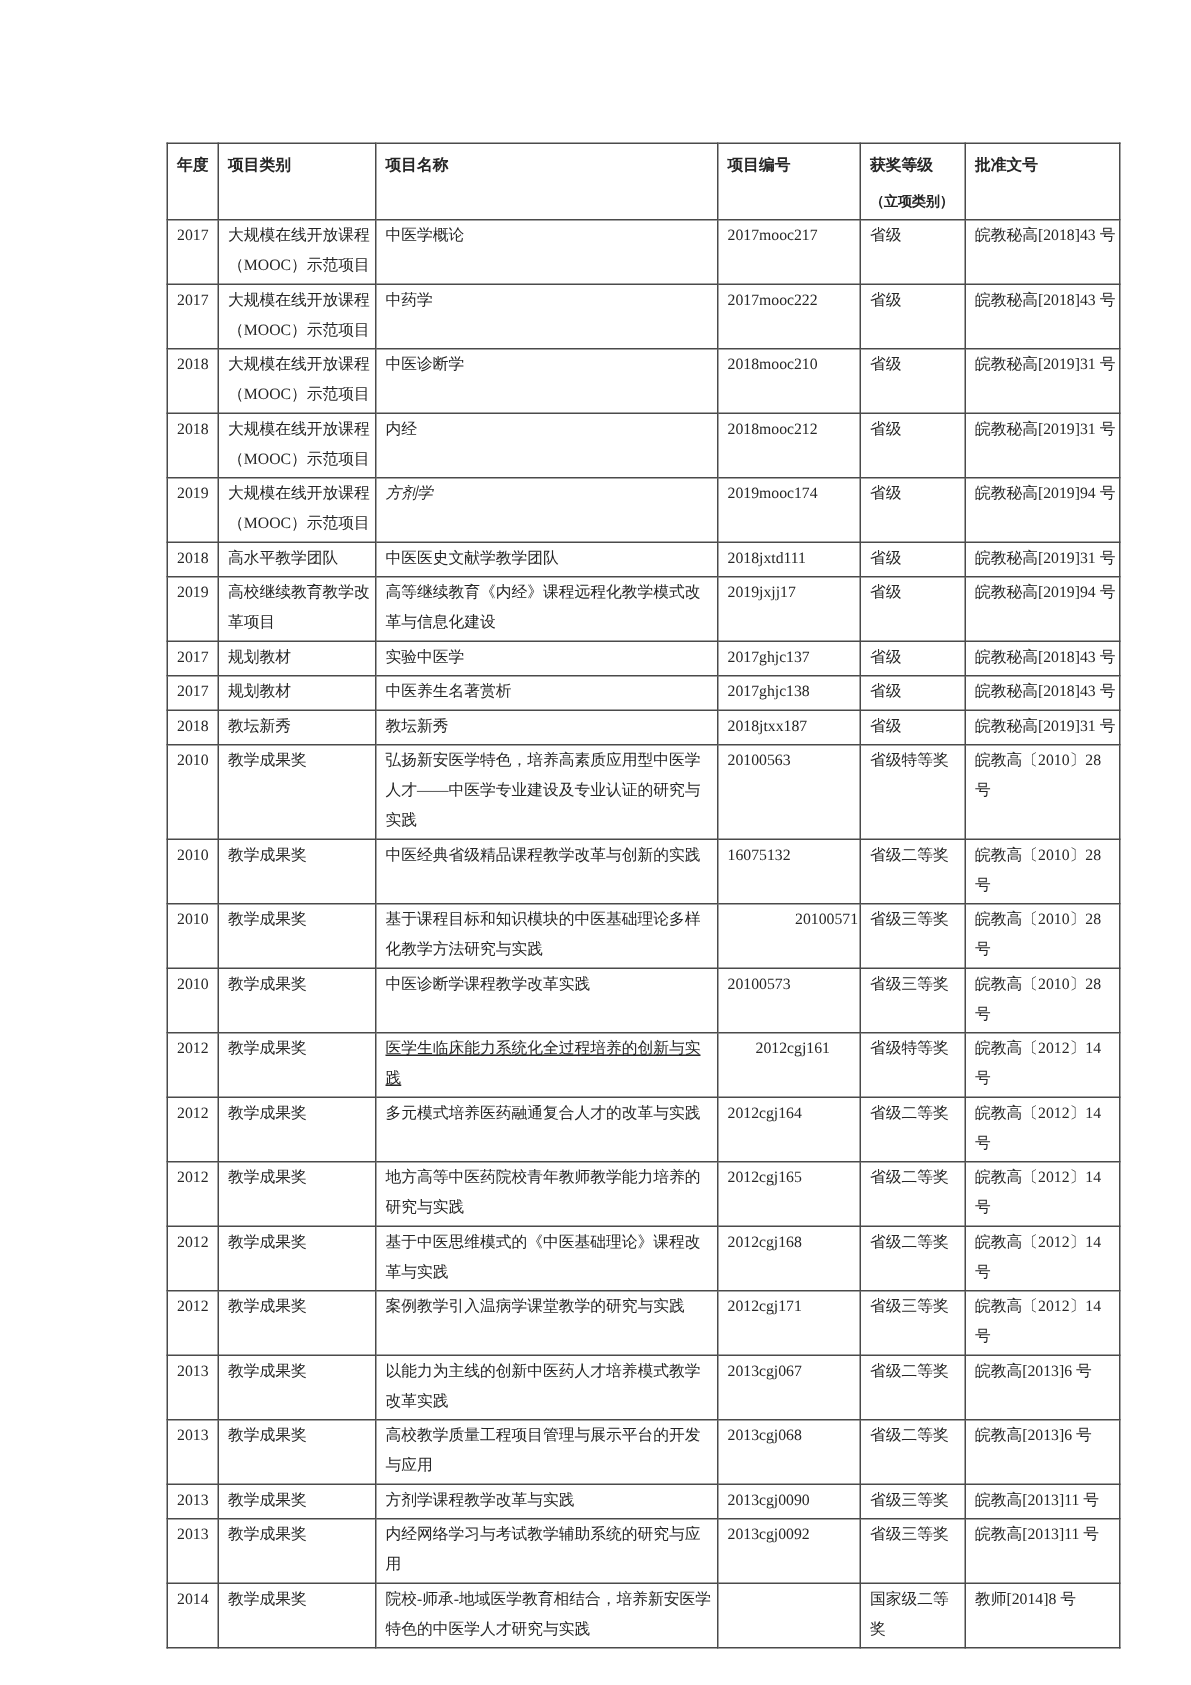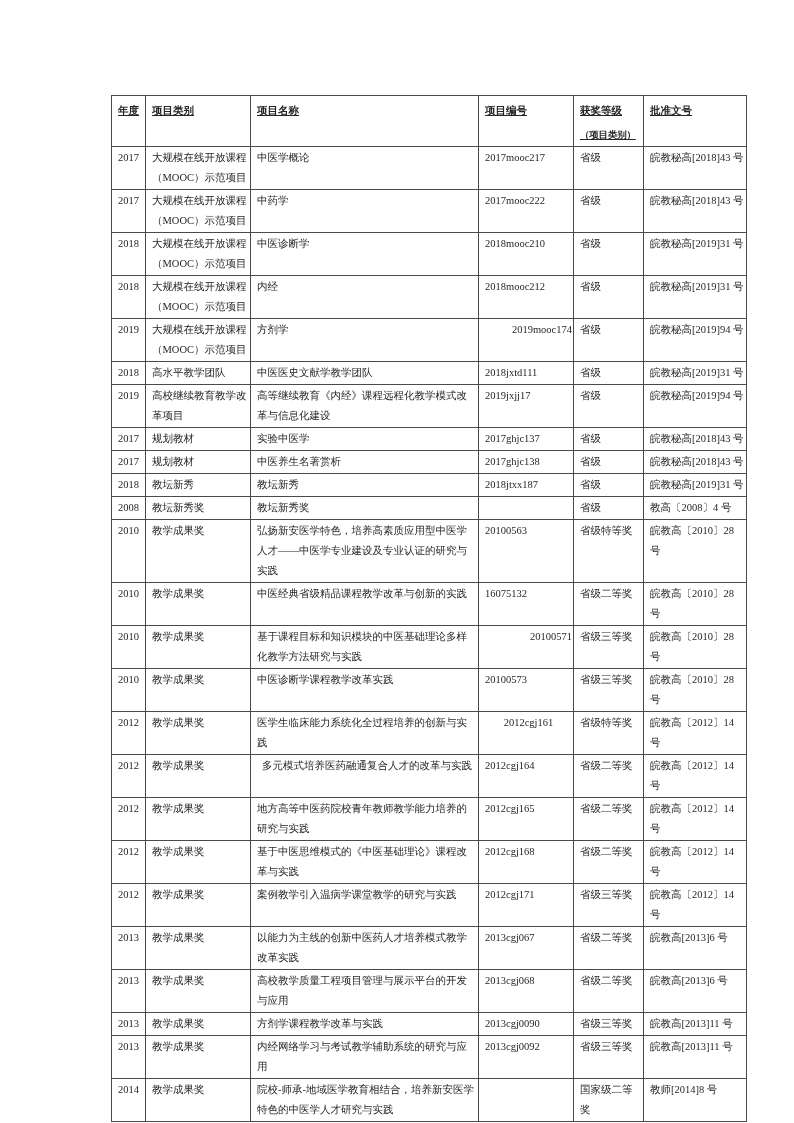--- a/index.html
+++ b/index.html
@@ -32,21 +32,20 @@
     padding: 1px 1px 1px 6px;
     text-align: left;
     font-weight: normal;
     word-break: break-all;
     overflow: hidden;
   }
   .projects thead th {
     font-weight: bold;
     height: 44px;
     padding-top: 5px;
-    text-decoration: underline;
   }
   .h-year, .c-year {
     text-align: center;
     padding-left: 1px;
   }
   .h-level { text-align: center; padding-left: 2px; padding-right: 2px; }
   .h-level .sub {
     display: block;
     font-size: 9.5px;
     margin-top: 4px;
@@ -82,21 +81,21 @@
       <col style="width:103px">
     </colgroup>
     <thead>
       <tr>
         <th class="h-year" style="border-color: rgb(74, 74, 74);">年度</th>
         <th style="border-color: rgb(74, 74, 74);">项目类别</th>
         <th style="border-color: rgb(74, 74, 74);">项目名称</th>
         <th style="border-color: rgb(74, 74, 74);">项目编号</th>
         <th class="h-level" style="border-color: rgb(74, 74, 74);">
           <span>获奖等级</span>
-          <span class="sub">（项目类别）</span>
+          <span class="sub">（立项类别）</span>
         </th>
         <th style="border-color: rgb(74, 74, 74);">批准文号</th>
       </tr>
     </thead>
     <tbody id="rows-body">
   <tr>
     <td class="c-year" style="border-color: rgb(74, 74, 74);">2017</td>
     <td class="c-cat" style="border-color: rgb(74, 74, 74);">大规模在线开放课程（MOOC）示范项目</td>
     <td class="c-name" style="border-color: rgb(74, 74, 74);">中医学概论</td>
     <td class="c-num" style="border-color: rgb(74, 74, 74);">2017mooc217</td>
@@ -127,22 +126,22 @@
     <td class="c-cat" style="border-color: rgb(74, 74, 74);">大规模在线开放课程（MOOC）示范项目</td>
     <td class="c-name" style="border-color: rgb(74, 74, 74);">内经</td>
     <td class="c-num" style="border-color: rgb(74, 74, 74);">2018mooc212</td>
     <td class="c-level" style="border-color: rgb(74, 74, 74);">省级</td>
     <td class="c-appr" style="border-color: rgb(74, 74, 74);">皖教秘高[2019]31 号</td>
   </tr>
 
   <tr>
     <td class="c-year" style="border-color: rgb(74, 74, 74);">2019</td>
     <td class="c-cat" style="border-color: rgb(74, 74, 74);">大规模在线开放课程（MOOC）示范项目</td>
-    <td class="c-name" style="border-color: rgb(74, 74, 74);">方剂学</td>
-    <td class="c-num" style="border-color: rgb(74, 74, 74); text-align: right;">2019mooc174</td>
+    <td class="c-name" style="border-color: rgb(74, 74, 74); font-style: italic;">方剂学</td>
+    <td class="c-num" style="border-color: rgb(74, 74, 74);">2019mooc174</td>
     <td class="c-level" style="border-color: rgb(74, 74, 74);">省级</td>
     <td class="c-appr" style="border-color: rgb(74, 74, 74);">皖教秘高[2019]94 号</td>
   </tr>
 
   <tr>
     <td class="c-year" style="border-color: rgb(74, 74, 74);">2018</td>
     <td class="c-cat" style="border-color: rgb(74, 74, 74);">高水平教学团队</td>
     <td class="c-name" style="border-color: rgb(74, 74, 74);">中医医史文献学教学团队</td>
     <td class="c-num" style="border-color: rgb(74, 74, 74);">2018jxtd111</td>
     <td class="c-level" style="border-color: rgb(74, 74, 74);">省级</td>
@@ -179,28 +178,20 @@
 
   <tr>
     <td class="c-year" style="border-color: rgb(74, 74, 74);">2018</td>
     <td class="c-cat" style="border-color: rgb(74, 74, 74);">教坛新秀</td>
     <td class="c-name" style="border-color: rgb(74, 74, 74);">教坛新秀</td>
     <td class="c-num" style="border-color: rgb(74, 74, 74);">2018jtxx187</td>
     <td class="c-level" style="border-color: rgb(74, 74, 74);">省级</td>
     <td class="c-appr" style="border-color: rgb(74, 74, 74);">皖教秘高[2019]31 号</td>
   </tr>
 
-  <tr>
-    <td class="c-year" style="border-color: rgb(74, 74, 74);">2008</td>
-    <td class="c-cat" style="border-color: rgb(74, 74, 74);">教坛新秀奖</td>
-    <td class="c-name" style="border-color: rgb(74, 74, 74);">教坛新秀奖</td>
-    <td class="c-num" style="border-color: rgb(74, 74, 74);"></td>
-    <td class="c-level" style="border-color: rgb(74, 74, 74);">省级</td>
-    <td class="c-appr" style="border-color: rgb(74, 74, 74);">教高〔2008〕4 号</td>
-  </tr>
 
   <tr>
     <td class="c-year" style="border-color: rgb(74, 74, 74);">2010</td>
     <td class="c-cat" style="border-color: rgb(74, 74, 74);">教学成果奖</td>
     <td class="c-name" style="border-color: rgb(74, 74, 74);">弘扬新安医学特色，培养高素质应用型中医学人才——中医学专业建设及专业认证的研究与实践</td>
     <td class="c-num" style="border-color: rgb(74, 74, 74);">20100563</td>
     <td class="c-level" style="border-color: rgb(74, 74, 74);">省级特等奖</td>
     <td class="c-appr" style="border-color: rgb(74, 74, 74);">皖教高〔2010〕28 号</td>
   </tr>
 
@@ -227,30 +218,30 @@
     <td class="c-cat" style="border-color: rgb(74, 74, 74);">教学成果奖</td>
     <td class="c-name" style="border-color: rgb(74, 74, 74);">中医诊断学课程教学改革实践</td>
     <td class="c-num" style="border-color: rgb(74, 74, 74);">20100573</td>
     <td class="c-level" style="border-color: rgb(74, 74, 74);">省级三等奖</td>
     <td class="c-appr" style="border-color: rgb(74, 74, 74);">皖教高〔2010〕28 号</td>
   </tr>
 
   <tr>
     <td class="c-year" style="border-color: rgb(74, 74, 74);">2012</td>
     <td class="c-cat" style="border-color: rgb(74, 74, 74);">教学成果奖</td>
-    <td class="c-name" style="border-color: rgb(74, 74, 74);">医学生临床能力系统化全过程培养的创新与实践</td>
+    <td class="c-name" style="border-color: rgb(74, 74, 74); text-decoration: underline;">医学生临床能力系统化全过程培养的创新与实践</td>
     <td class="c-num" style="border-color: rgb(74, 74, 74); text-align: center;">2012cgj161</td>
     <td class="c-level" style="border-color: rgb(74, 74, 74);">省级特等奖</td>
     <td class="c-appr" style="border-color: rgb(74, 74, 74);">皖教高〔2012〕14 号</td>
   </tr>
 
   <tr>
     <td class="c-year" style="border-color: rgb(74, 74, 74);">2012</td>
     <td class="c-cat" style="border-color: rgb(74, 74, 74);">教学成果奖</td>
-    <td class="c-name" style="border-color: rgb(74, 74, 74); text-align: center;">多元模式培养医药融通复合人才的改革与实践</td>
+    <td class="c-name" style="border-color: rgb(74, 74, 74);">多元模式培养医药融通复合人才的改革与实践</td>
     <td class="c-num" style="border-color: rgb(74, 74, 74);">2012cgj164</td>
     <td class="c-level" style="border-color: rgb(74, 74, 74);">省级二等奖</td>
     <td class="c-appr" style="border-color: rgb(74, 74, 74);">皖教高〔2012〕14 号</td>
   </tr>
 
   <tr>
     <td class="c-year" style="border-color: rgb(74, 74, 74);">2012</td>
     <td class="c-cat" style="border-color: rgb(74, 74, 74);">教学成果奖</td>
     <td class="c-name" style="border-color: rgb(74, 74, 74);">地方高等中医药院校青年教师教学能力培养的研究与实践</td>
     <td class="c-num" style="border-color: rgb(74, 74, 74);">2012cgj165</td>

